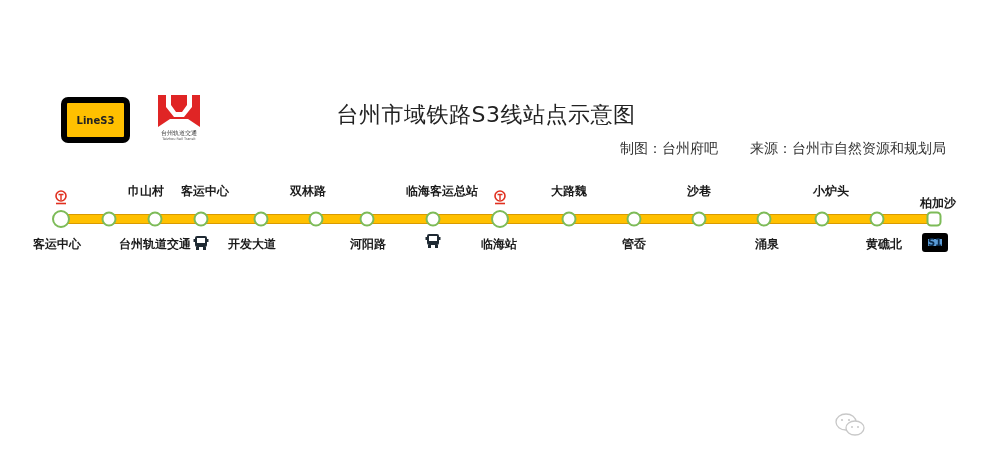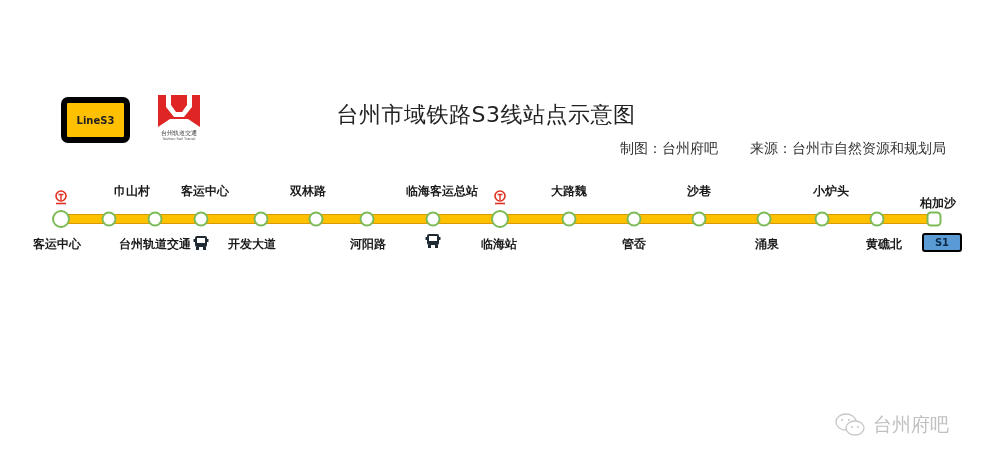--- a/index.html
+++ b/index.html
@@ -31,22 +31,22 @@
       transform: translate(-50%, -50%); top: 219px;
     }
     .station.big { width: 14px; height: 14px; }
     .station.hex { border-radius: 30%; }
     .label { font-size: 12px; font-weight: bold; color: #1a1a1a; white-space: nowrap; transform: translateX(-50%); }
     .label.above { top: 183px; }
     .label.below { top: 236px; }
     .rail-icon { width: 14px; height: 16px; transform: translateX(-50%); top: 190px; }
     .bus-icon { width: 16px; height: 16px; }
     .s1 {
-      left: 922px; top: 233px; width: 40px; height: 19px;
-      background: #5b9bd5; border: 2px solid #000000; border-radius: 3px;
+      left: 922px; top: 233px; width: 26px; height: 19px;
+      background: #5b9bd5; border: 6px solid #000000; border-radius: 3px;
       color: #0b2a4a; font-size: 10px; font-weight: bold;
       display: flex; align-items: center; justify-content: center; box-sizing: border-box;
     }
     .watermark { left: 833px; top: 412px; display: flex; align-items: center; gap: 6px; color: #c0c0c0; font-size: 19px; }
   </style>
 </head>
 <body>
 
 <div class="abs line-badge">LineS3</div>
 
@@ -90,21 +90,21 @@
 <div class="abs station big" style="left:500px;"></div>
 <div class="abs station" style="left:569px;"></div>
 <div class="abs station" style="left:634px;"></div>
 <div class="abs station" style="left:699px;"></div>
 <div class="abs station" style="left:764px;"></div>
 <div class="abs station" style="left:822px;"></div>
 <div class="abs station" style="left:877px;"></div>
 <div class="abs station hex" style="left:934px;"></div>
 
 <div class="abs label below" style="left:57px;">客运中心</div>
-<div class="abs label above" style="left:109px;padding-left:46px;">巾山村</div>
+<div class="abs label above" style="left:123px;padding-left:46px;">巾山村</div>
 <div class="abs label below" style="left:155px;">台州轨道交通</div>
 <div class="abs label above" style="left:205px;">客运中心</div>
 <div class="abs label below" style="left:252px;">开发大道</div>
 <div class="abs label above" style="left:308px;">双林路</div>
 <div class="abs label below" style="left:368px;">河阳路</div>
 <div class="abs label above" style="left:442px;">临海客运总站</div>
 <div class="abs label below" style="left:499px;">临海站</div>
 <div class="abs label above" style="left:569px;">大路魏</div>
 <div class="abs label below" style="left:634px;">管岙</div>
 <div class="abs label above" style="left:699px;">沙巷</div>
@@ -134,14 +134,13 @@
 
 <div class="abs watermark">
   <svg width="34" height="26" viewBox="0 0 34 26">
     <ellipse cx="13" cy="10" rx="10" ry="8" fill="none" stroke="#c8c8c8" stroke-width="1.3"></ellipse>
     <ellipse cx="22" cy="16" rx="9" ry="7" fill="#ffffff" stroke="#c8c8c8" stroke-width="1.3"></ellipse>
     <circle cx="9" cy="8" r="1.1" fill="#c8c8c8"></circle>
     <circle cx="16" cy="8" r="1.1" fill="#c8c8c8"></circle>
     <circle cx="19" cy="15" r="1" fill="#c8c8c8"></circle>
     <circle cx="25" cy="15" r="1" fill="#c8c8c8"></circle>
   </svg>
-  <span>台州府吧</span>
 </div>
 
 </body></html>

